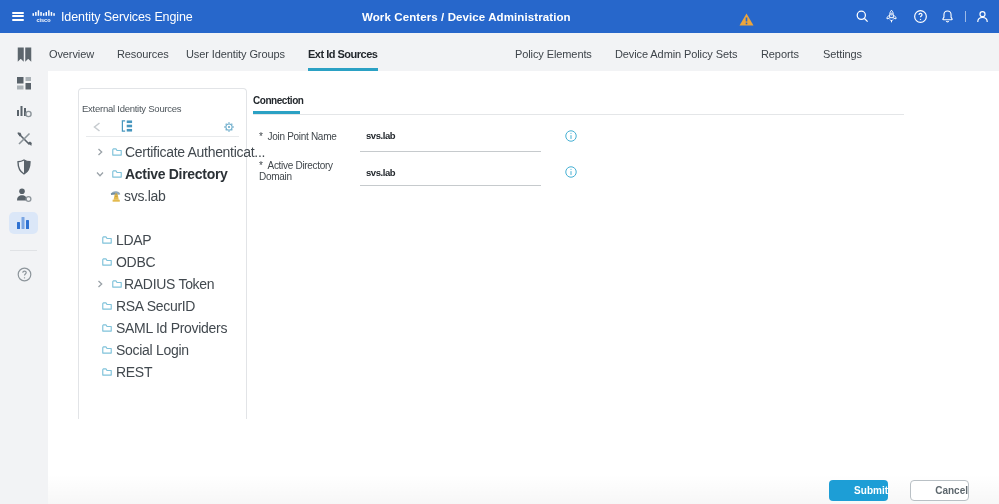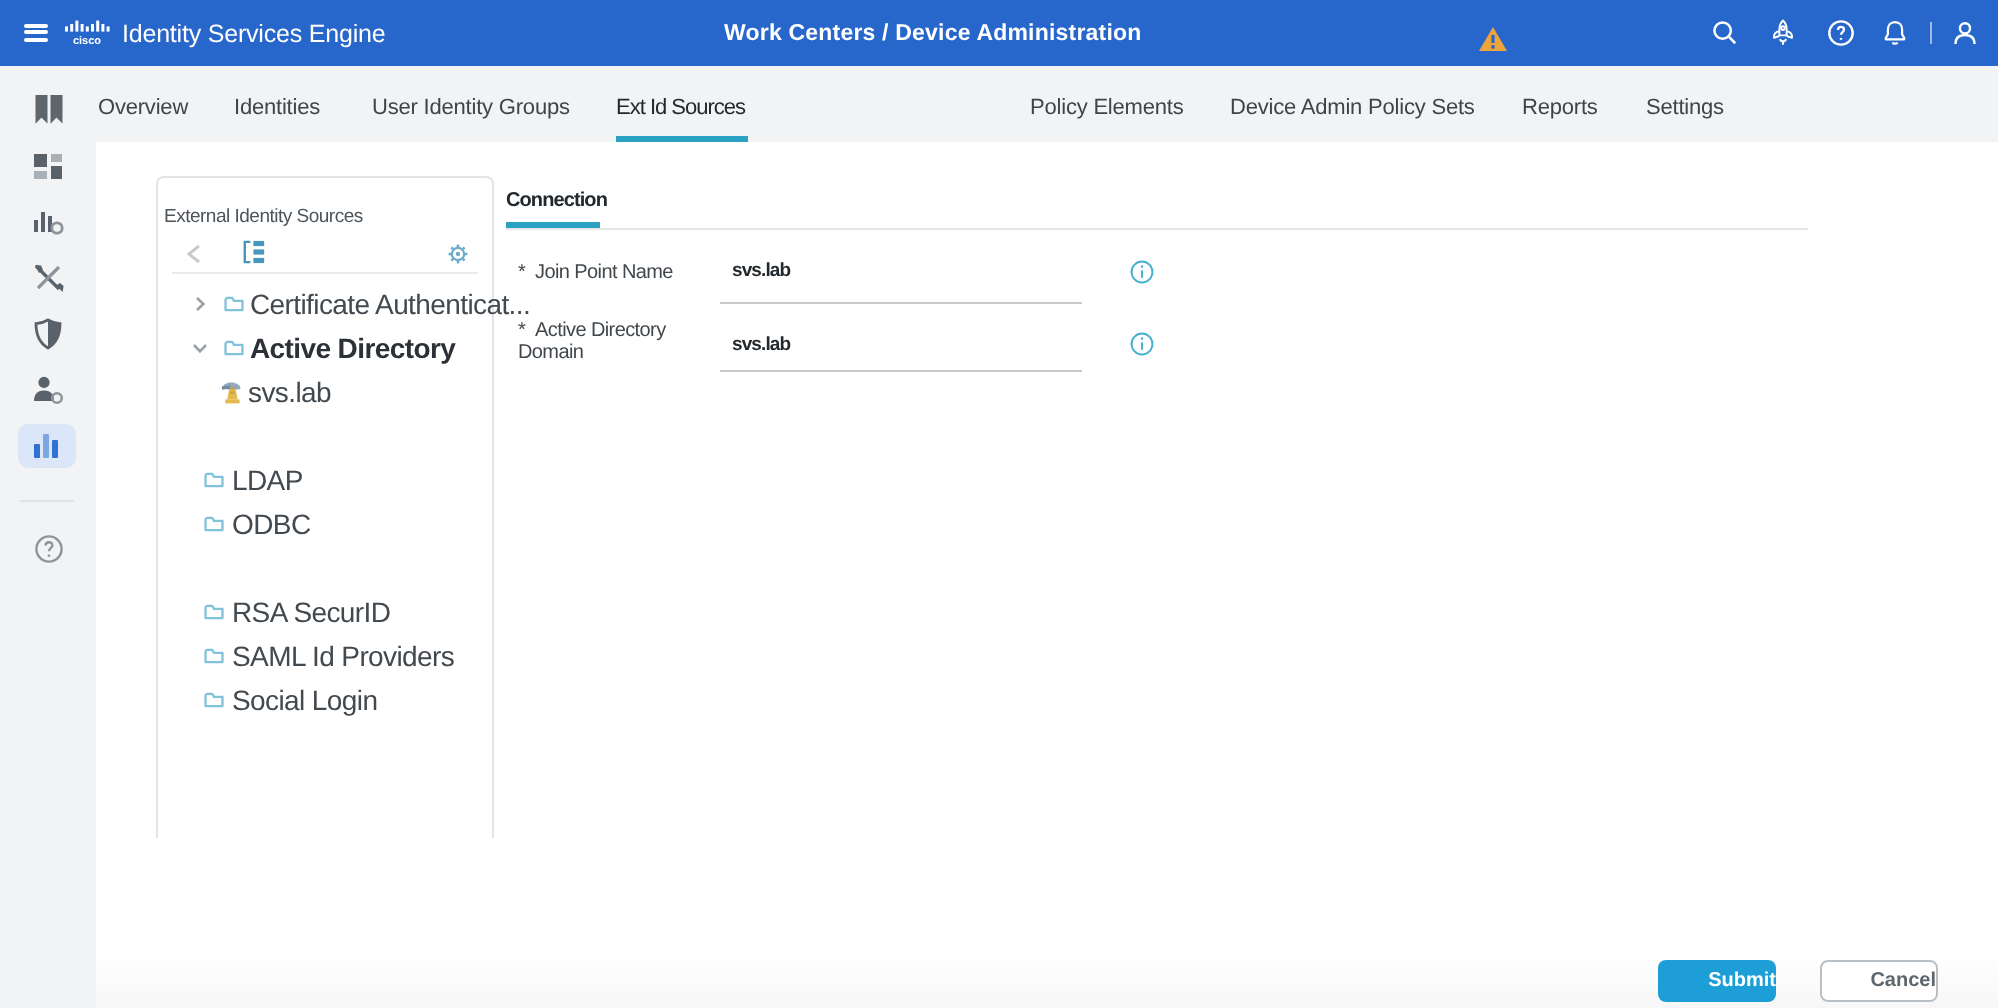--- a/index.html
+++ b/index.html
@@ -13,21 +13,21 @@
 #ciscologo { position:absolute; left:32px; top:10px; }
 #prodname { position:absolute; left:61px; top:0; height:45px; line-height:34px; color:#fff; font-size:12.5px; letter-spacing:-0.1px; }
 #ctxname { position:absolute; left:362px; top:0; height:33px; line-height:34px; color:#fff; font-size:11.5px; font-weight:bold; letter-spacing:0.1px; }
 #evalmode { position:absolute; left:753px; top:0; height:33px; line-height:34px; color:#eda53b; font-size:8.5px; font-weight:bold; letter-spacing:-0.3px; }
 .hicon { position:absolute; top:8.5px; width:15px; height:15px; }
 #topdivider { position:absolute; left:965px; top:11px; width:1px; height:11px; background:rgba(255,255,255,0.55); }
 
 
 #tabbar { position:absolute; left:48px; top:33px; width:951px; height:38px; background:#f2f3f5; }
 .tab { position:absolute; top:0; height:38px; line-height:43px; font-size:11px; color:#3e444a; white-space:nowrap; letter-spacing:-0.1px; }
-.tab.active { font-weight:normal; color:#23282d; letter-spacing:-0.5px; }
+.tab.active { font-weight:bold; color:#23282d; letter-spacing:-0.5px; }
 .tab.active:after { content:""; position:absolute; left:0; right:-1px; bottom:0; height:3px; background:#2ba1c4; }
 
 
 #sidebar { position:absolute; left:0; top:33px; width:48px; height:471px; background:#f2f3f5; }
 .sbicon { position:absolute; left:11px; width:26px; height:26px; display:flex; align-items:center; justify-content:center; }
 #sb-active { position:absolute; left:9px; top:179px; width:29px; height:22px; background:#dbe7f8; border-radius:5px; display:flex; align-items:center; justify-content:center; }
 #sb-divline { position:absolute; left:10px; top:217px; width:27px; height:1px; background:#e0e2e5; }
 
 
 #main { position:absolute; left:48px; top:71px; width:951px; height:433px; background:#fff; }
@@ -111,21 +111,21 @@
     </svg>
     <div id="topdivider"></div>
     <svg class="hicon" style="left:975px" viewBox="0 0 19 19" fill="none" stroke="#fff" stroke-width="1.5">
       <circle cx="9.5" cy="6.5" r="3.2"></circle>
       <path d="M3.5 16.5 C3.5 12.5 6 10.8 9.5 10.8 C13 10.8 15.5 12.5 15.5 16.5"></path>
     </svg>
   </div>
 
   <div id="tabbar">
     <div class="tab" style="left:1px">Overview</div>
-    <div class="tab" style="left:69px">Identities</div>
+    <div class="tab" style="left:69px">Resources</div>
     <div class="tab" style="left:138px">User Identity Groups</div>
     <div class="tab active" style="left:260px">Ext Id Sources</div>
     <div class="tab" style="left:467px">Policy Elements</div>
     <div class="tab" style="left:567px">Device Admin Policy Sets</div>
     <div class="tab" style="left:713px">Reports</div>
     <div class="tab" style="left:775px">Settings</div>
   </div>
 
   <div id="sidebar">
     <div class="sbicon" style="top:9px">
@@ -252,37 +252,52 @@
           <path d="M1 2.5 L1 9.5 L12 9.5 L12 3.5 L6.5 3.5 L5.3 1.5 L1.8 1.5 Z" stroke-linejoin="round"></path>
         </svg>
       <span class="lbl" style="left:68px">LDAP</span>
     </div>
     <div class="trow" style="top:180px">
       <svg class="foldic" style="left:54px" width="10" height="9" viewBox="0 0 13 11" fill="none" stroke="#7fc2da" stroke-width="1.5">
           <path d="M1 2.5 L1 9.5 L12 9.5 L12 3.5 L6.5 3.5 L5.3 1.5 L1.8 1.5 Z" stroke-linejoin="round"></path>
         </svg>
       <span class="lbl" style="left:68px">ODBC</span>
     </div>
+    <div class="trow" style="top:202px">
+      <svg class="chev" style="left:49px" width="6" height="8" viewBox="0 0 6 8" fill="none" stroke="#9aa2a8" stroke-width="1.3">
+          <path d="M1.5 1 L4.7 4 L1.5 7"></path>
+        </svg>
+      <svg class="foldic" style="left:64px" width="10" height="9" viewBox="0 0 13 11" fill="none" stroke="#7fc2da" stroke-width="1.5">
+          <path d="M1 2.5 L1 9.5 L12 9.5 L12 3.5 L6.5 3.5 L5.3 1.5 L1.8 1.5 Z" stroke-linejoin="round"></path>
+        </svg>
+      <span class="lbl" style="left:76px">RADIUS Token</span>
+    </div>
     <div class="trow" style="top:224px">
       <svg class="foldic" style="left:54px" width="10" height="9" viewBox="0 0 13 11" fill="none" stroke="#7fc2da" stroke-width="1.5">
           <path d="M1 2.5 L1 9.5 L12 9.5 L12 3.5 L6.5 3.5 L5.3 1.5 L1.8 1.5 Z" stroke-linejoin="round"></path>
         </svg>
       <span class="lbl" style="left:68px">RSA SecurID</span>
     </div>
     <div class="trow" style="top:246px">
       <svg class="foldic" style="left:54px" width="10" height="9" viewBox="0 0 13 11" fill="none" stroke="#7fc2da" stroke-width="1.5">
           <path d="M1 2.5 L1 9.5 L12 9.5 L12 3.5 L6.5 3.5 L5.3 1.5 L1.8 1.5 Z" stroke-linejoin="round"></path>
         </svg>
       <span class="lbl" style="left:68px">SAML Id Providers</span>
     </div>
     <div class="trow" style="top:268px">
       <svg class="foldic" style="left:54px" width="10" height="9" viewBox="0 0 13 11" fill="none" stroke="#7fc2da" stroke-width="1.5">
           <path d="M1 2.5 L1 9.5 L12 9.5 L12 3.5 L6.5 3.5 L5.3 1.5 L1.8 1.5 Z" stroke-linejoin="round"></path>
         </svg>
       <span class="lbl" style="left:68px">Social Login</span>
+    </div>
+    <div class="trow" style="top:290px">
+      <svg class="foldic" style="left:54px" width="10" height="9" viewBox="0 0 13 11" fill="none" stroke="#7fc2da" stroke-width="1.5">
+          <path d="M1 2.5 L1 9.5 L12 9.5 L12 3.5 L6.5 3.5 L5.3 1.5 L1.8 1.5 Z" stroke-linejoin="round"></path>
+        </svg>
+      <span class="lbl" style="left:68px">REST</span>
     </div>
 
     <div id="conn-tab">Connection</div>
     <div id="conn-hr"></div>
     <div id="conn-underline"></div>
 
     <div class="flabel" style="left:211px;top:60px"><span class="fstar">*</span>&nbsp;&nbsp;Join Point Name</div>
     <div class="finput" style="left:318px;top:59px">svs.lab</div>
     <div class="fline" style="left:312px;top:80px;width:181px"></div>
     <svg class="finfo" style="left:517px;top:59px" viewBox="0 0 14 14" fill="none" stroke="#44afd2" stroke-width="1.15">

